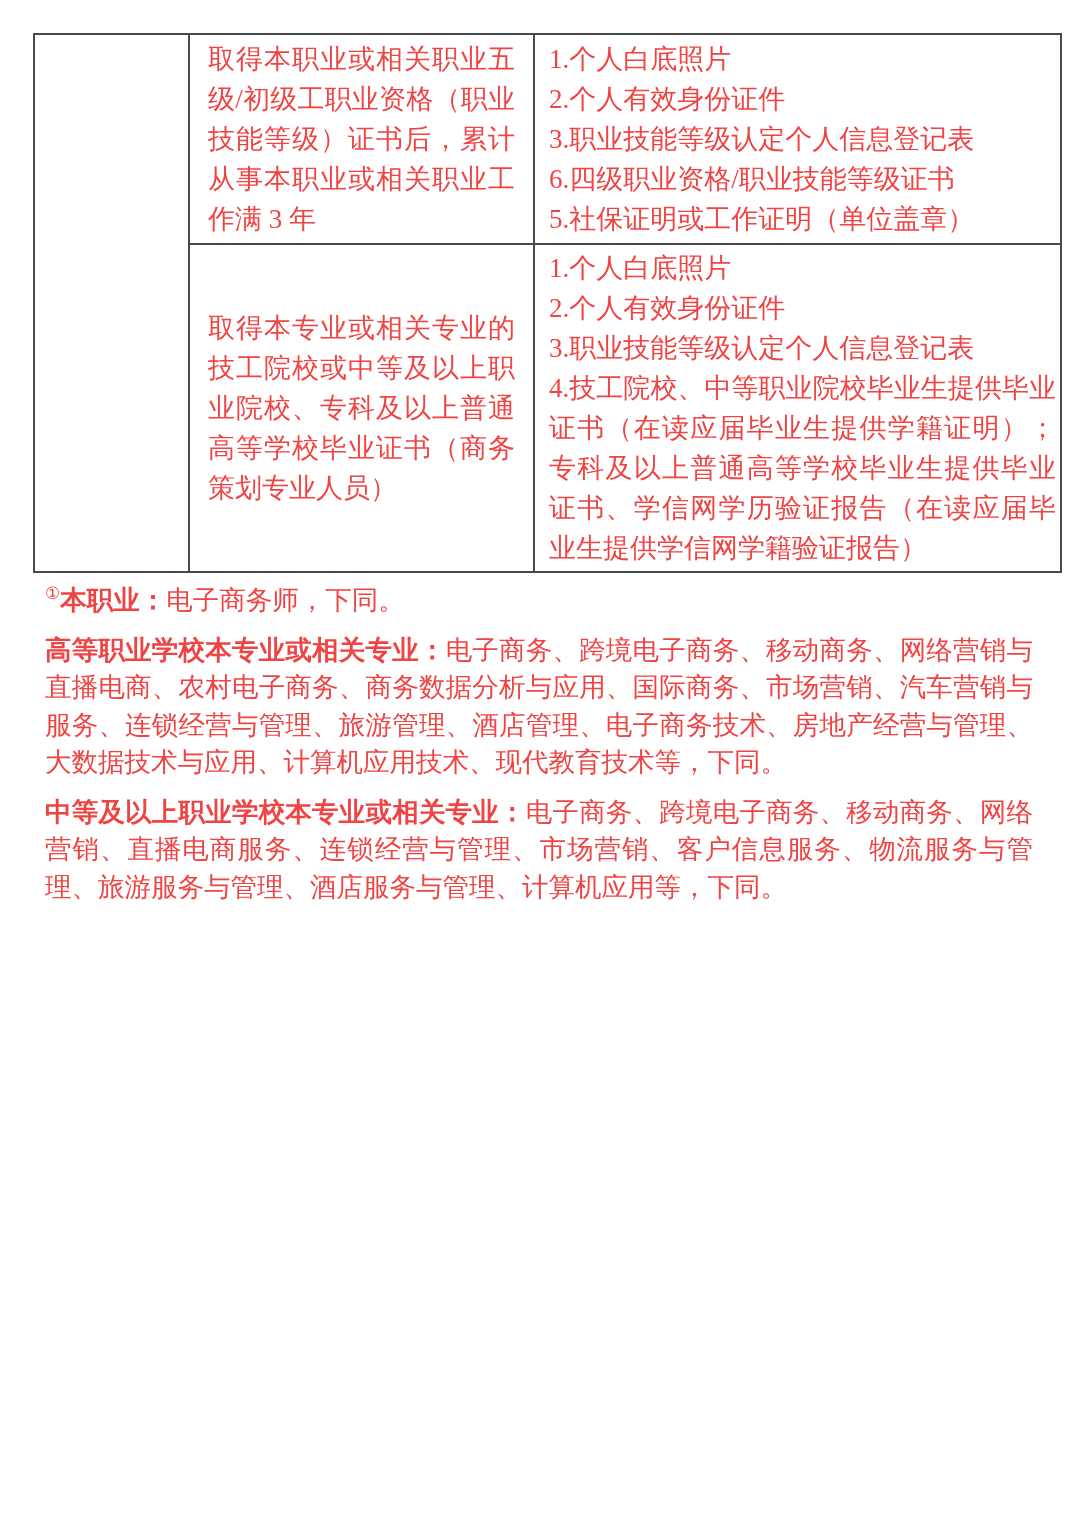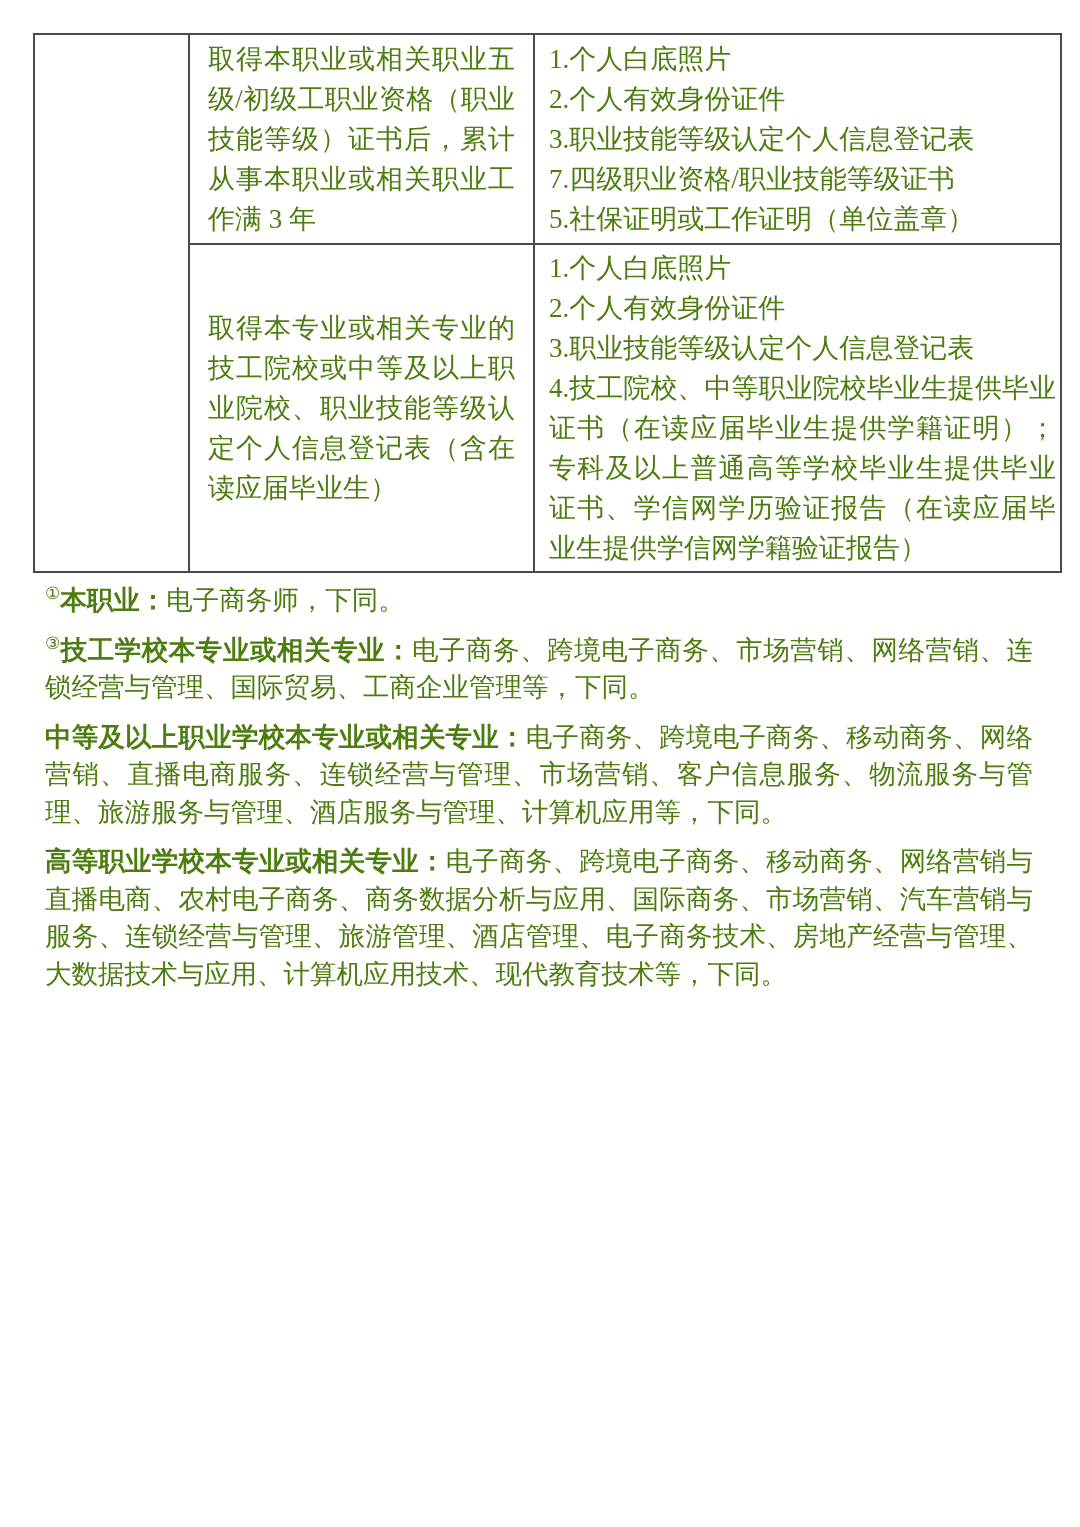--- a/index.html
+++ b/index.html
@@ -7,21 +7,21 @@
     padding: 0;
     background: #ffffff;
   }
   .page {
     position: relative;
     width: 1080px;
     height: 1527px;
     background: #ffffff;
     overflow: hidden;
     font-family: "Liberation Serif", "DejaVu Serif", serif;
-    color: #4d7c0f;
+    color: #ef4444;
   }
   table.cert-table {
     position: absolute;
     left: 33px;
     top: 33px;
     border-collapse: collapse;
     table-layout: fixed;
     width: 1027px;
   }
   table.cert-table td {
@@ -82,36 +82,35 @@
 
   <table class="cert-table">
     <tbody>
         <tr class="row-1">
       <td class="empty-col" rowspan="2"></td>
       <td class="criteria-cell">取得本职业或相关职业五级/初级工职业资格（职业技能等级）证书后，累计从事本职业或相关职业工作满 3 年</td>
       <td class="materials-cell">
         <div class="mat-line">1.个人白底照片</div>
         <div class="mat-line">2.个人有效身份证件</div>
         <div class="mat-line">3.职业技能等级认定个人信息登记表</div>
-        <div class="mat-line">7.四级职业资格/职业技能等级证书</div>
+        <div class="mat-line">6.四级职业资格/职业技能等级证书</div>
         <div class="mat-line">5.社保证明或工作证明（单位盖章）</div>
       </td>
     </tr>
     <tr class="row-2">
-      <td class="criteria-cell">取得本专业或相关专业的技工院校或中等及以上职业院校、职业技能等级认定个人信息登记表（含在读应届毕业生）</td>
+      <td class="criteria-cell">取得本专业或相关专业的技工院校或中等及以上职业院校、专科及以上普通高等学校毕业证书（商务策划专业人员）</td>
       <td class="materials-cell">
         <div class="mat-line">1.个人白底照片</div>
         <div class="mat-line">2.个人有效身份证件</div>
         <div class="mat-line">3.职业技能等级认定个人信息登记表</div>
         <div class="mat-line">4.技工院校、中等职业院校毕业生提供毕业证书（在读应届毕业生提供学籍证明）；专科及以上普通高等学校毕业生提供毕业证书、学信网学历验证报告（在读应届毕业生提供学信网学籍验证报告）</div>
       </td>
     </tr>
   </tbody>
     </table>
 
   <div class="footnotes">
     <p><sup class="fn-sup">①</sup><span class="fn-label">本职业：</span><span>电子商务师，下同。</span></p>
-    <p><sup class="fn-sup">③</sup><span class="fn-label">技工学校本专业或相关专业：</span><span>电子商务、跨境电子商务、市场营销、网络营销、连锁经营与管理、国际贸易、工商企业管理等，下同。</span></p>
+    <p><sup class="fn-sup"></sup><span class="fn-label">高等职业学校本专业或相关专业：</span><span>电子商务、跨境电子商务、移动商务、网络营销与直播电商、农村电子商务、商务数据分析与应用、国际商务、市场营销、汽车营销与服务、连锁经营与管理、旅游管理、酒店管理、电子商务技术、房地产经营与管理、大数据技术与应用、计算机应用技术、现代教育技术等，下同。</span></p>
     <p><sup class="fn-sup"></sup><span class="fn-label">中等及以上职业学校本专业或相关专业：</span><span>电子商务、跨境电子商务、移动商务、网络营销、直播电商服务、连锁经营与管理、市场营销、客户信息服务、物流服务与管理、旅游服务与管理、酒店服务与管理、计算机应用等，下同。</span></p>
-    <p><sup class="fn-sup"></sup><span class="fn-label">高等职业学校本专业或相关专业：</span><span>电子商务、跨境电子商务、移动商务、网络营销与直播电商、农村电子商务、商务数据分析与应用、国际商务、市场营销、汽车营销与服务、连锁经营与管理、旅游管理、酒店管理、电子商务技术、房地产经营与管理、大数据技术与应用、计算机应用技术、现代教育技术等，下同。</span></p>
   </div>
 
 </div>
 
 </body></html>

